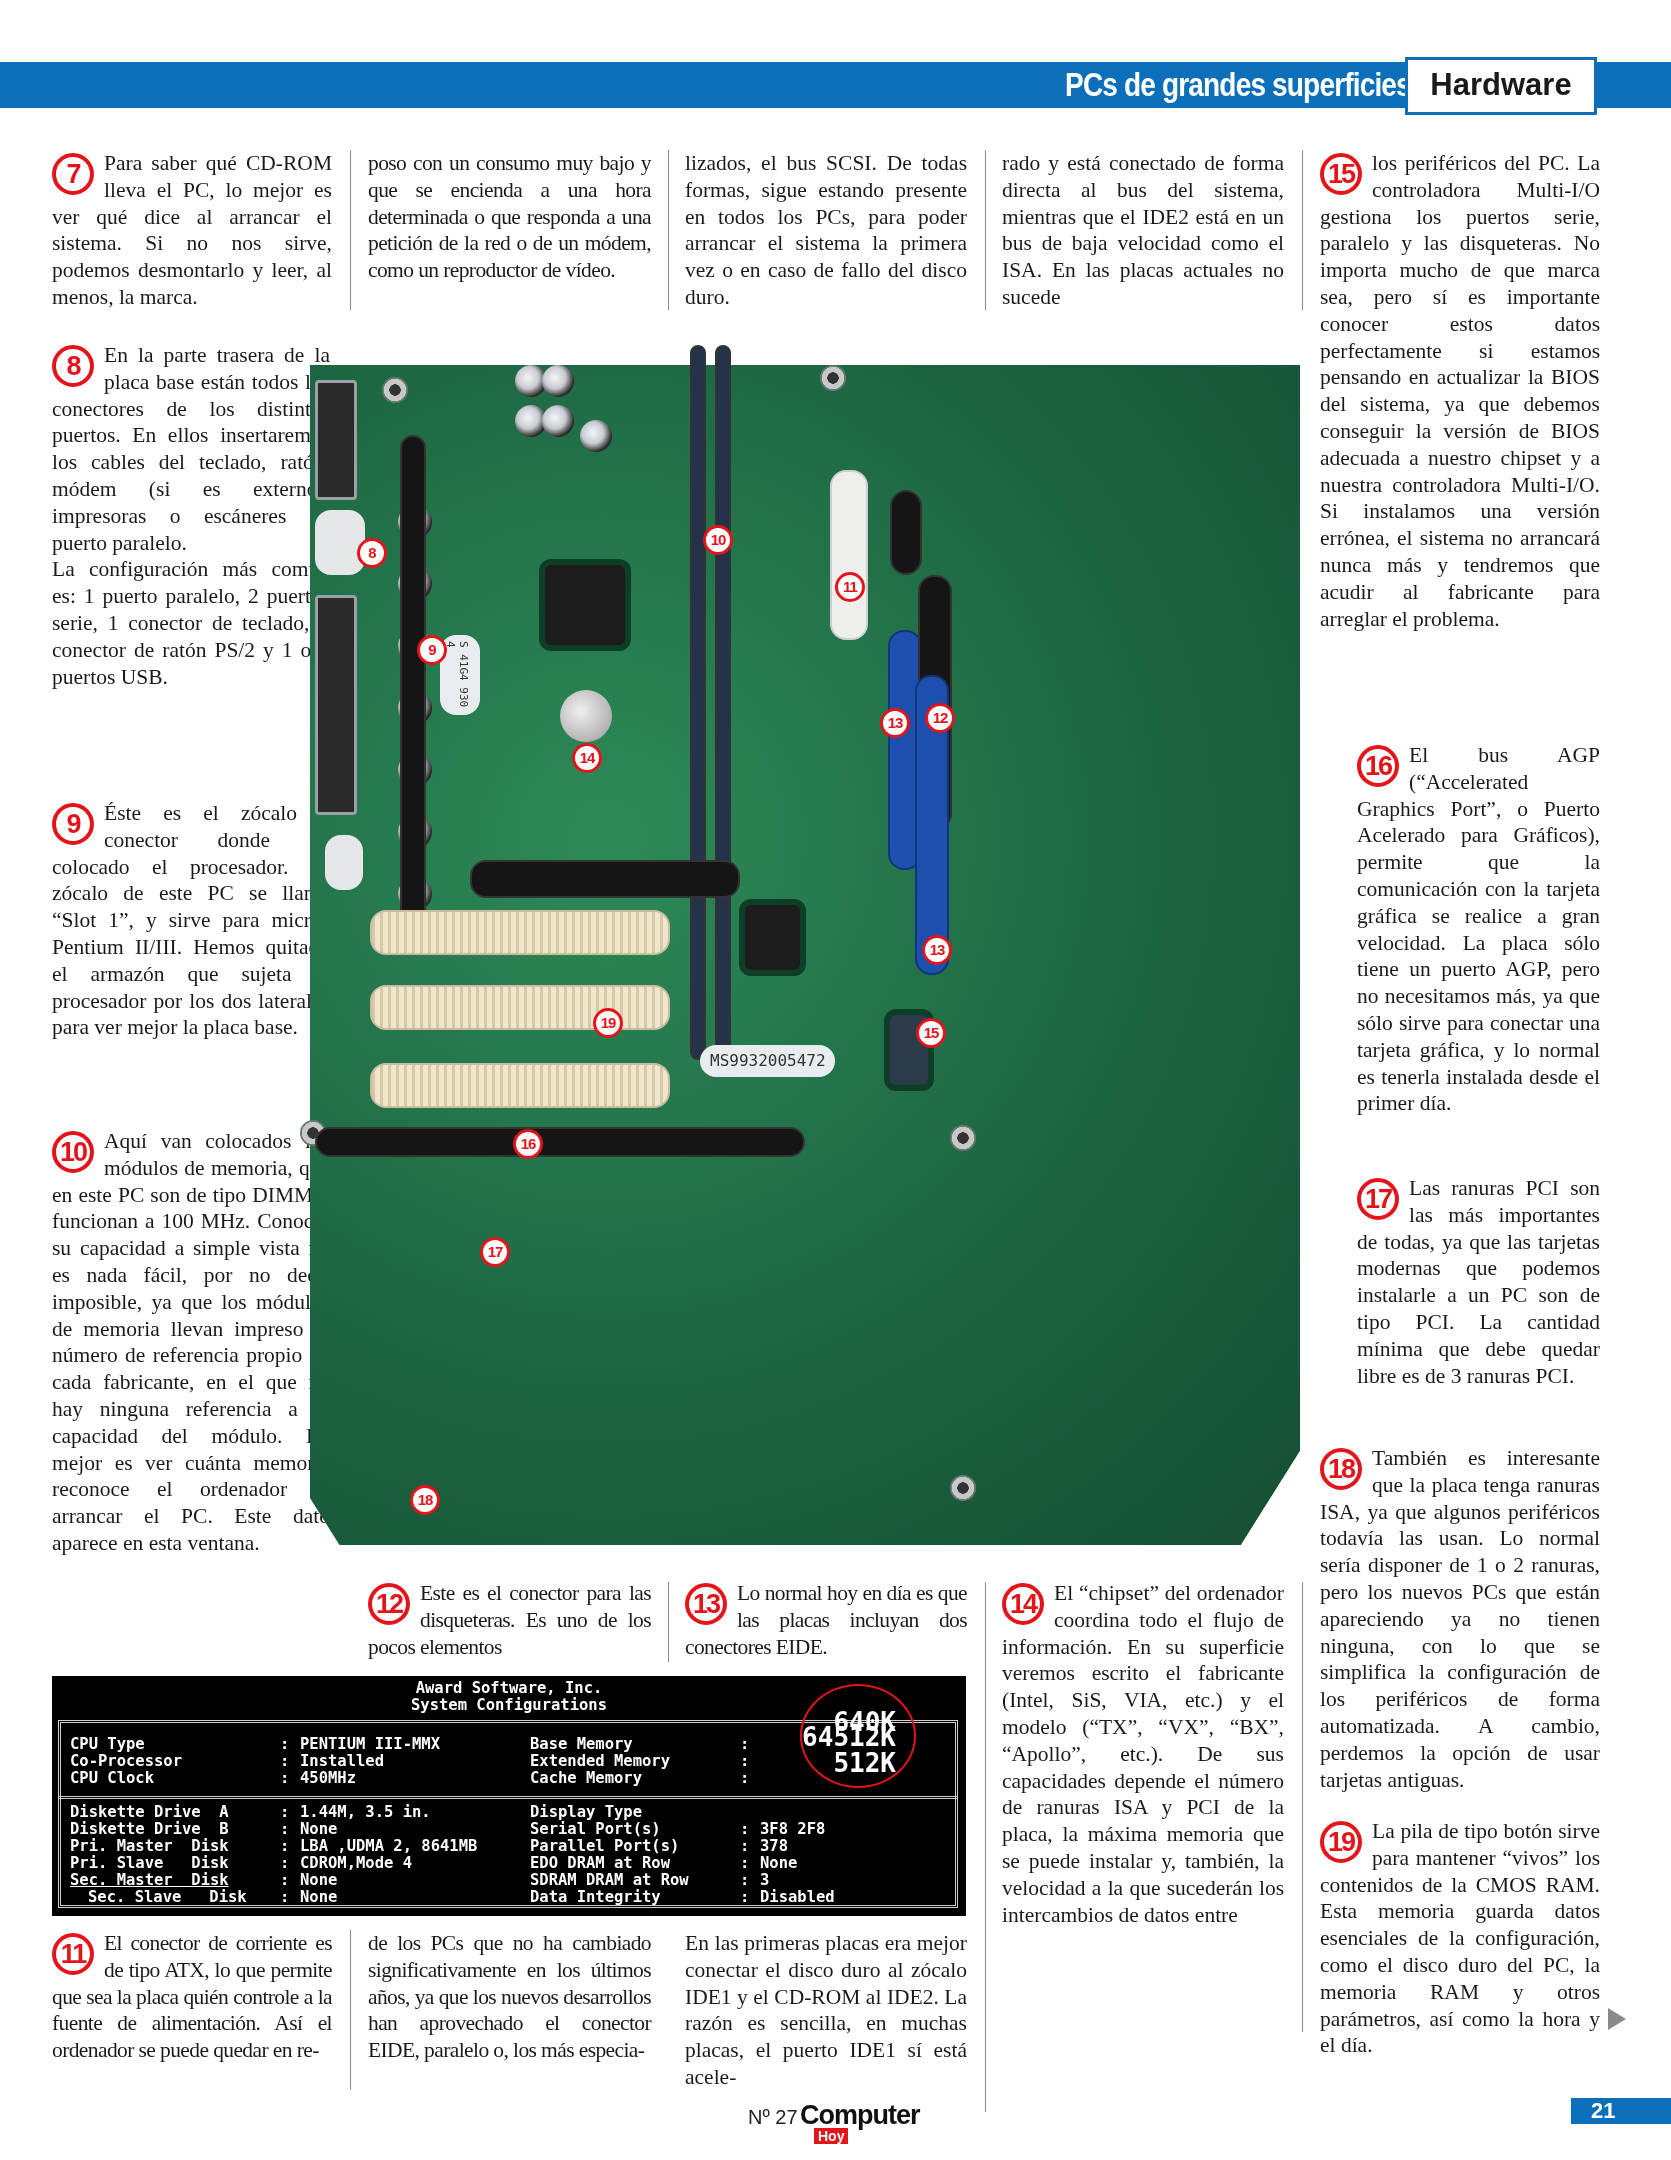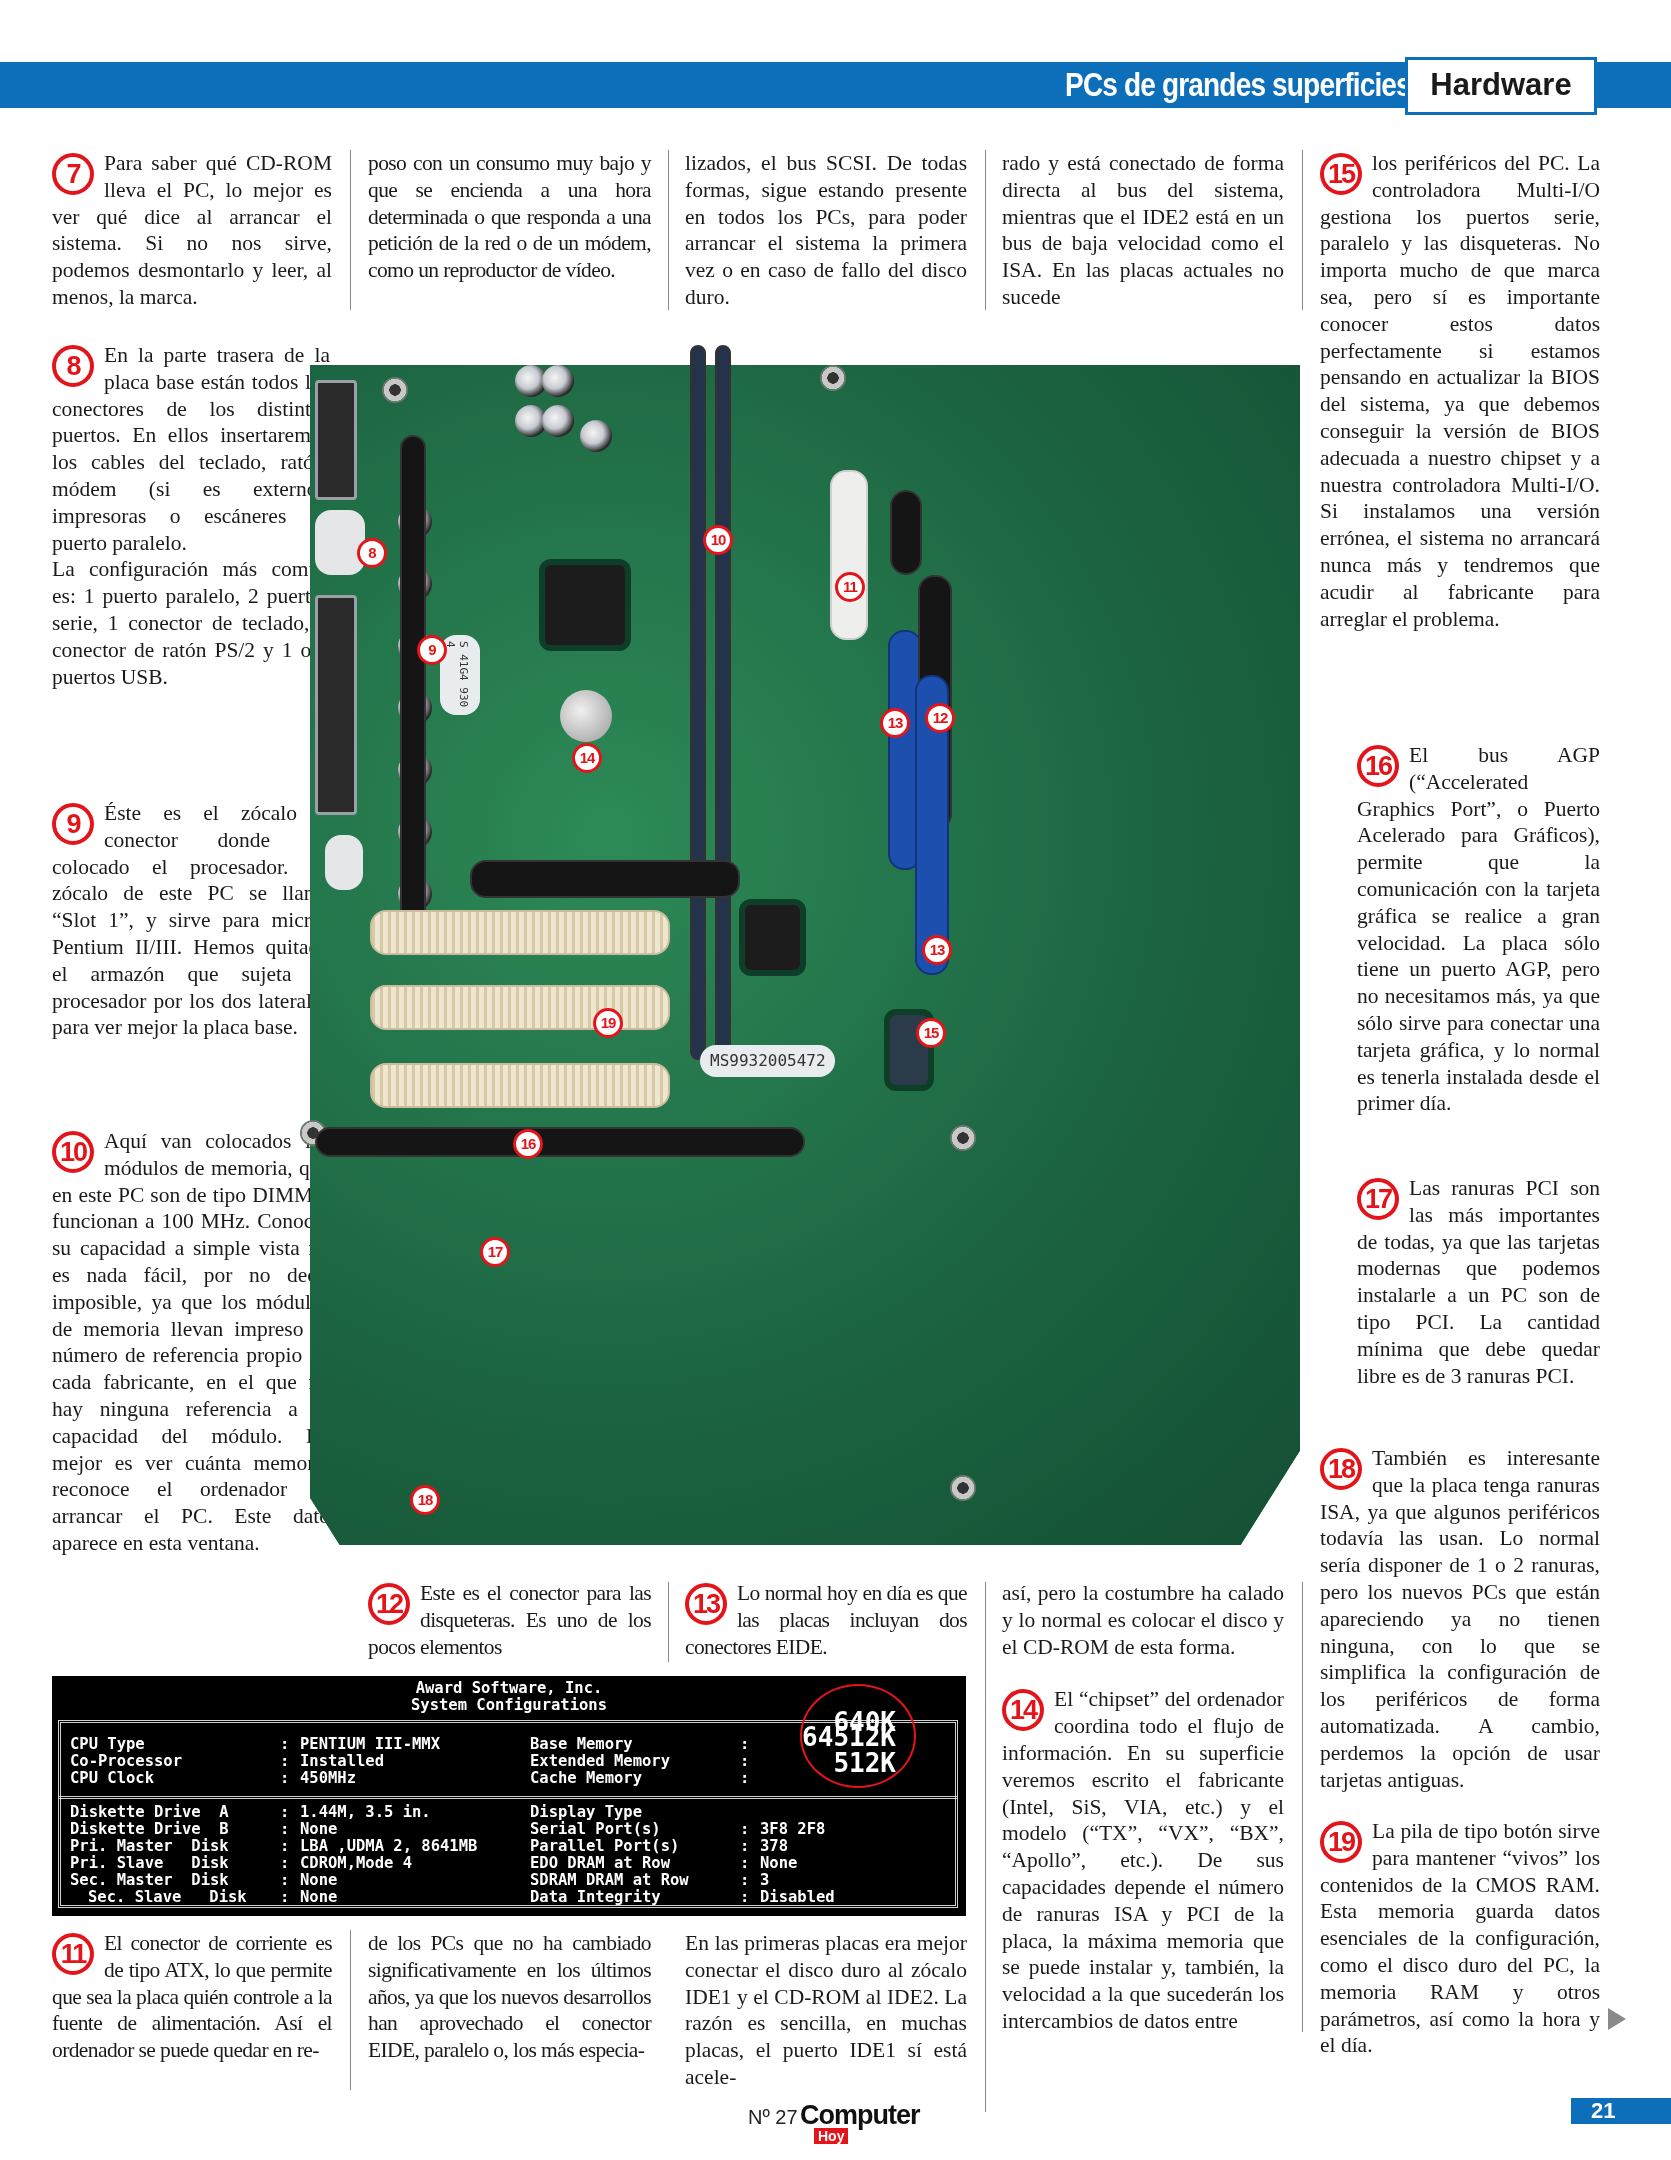--- a/index.html
+++ b/index.html
@@ -198,21 +198,20 @@
 
 <div class="col cond" style="left:368px; top:1580px; width:283px;">
   <p><span class="num">12</span><span>Este es el conector para las disqueteras. Es uno de los pocos elementos</span></p>
 </div>
 <div class="divider" style="left:668px; top:1582px; height:80px;"></div>
 <div class="col cond" style="left:685px; top:1580px; width:282px;">
   <p><span class="num">13</span><span>Lo normal hoy en día es que las placas incluyan dos conectores EIDE.</span></p>
 </div>
 <div class="divider" style="left:985px; top:1582px; height:530px;"></div>
 <div class="col" style="left:1002px; top:1580px; width:282px;">
-  <p>así, pero la costumbre ha calado y lo normal es colocar el disco y el CD-ROM de esta forma.</p>
   <p><span class="num">14</span><span>El “chipset” del ordenador coordina todo el flujo de información. En su superficie veremos escrito el fabricante (Intel, SiS, VIA, etc.) y el modelo (“TX”, “VX”, “BX”, “Apollo”, etc.). De sus capacidades depende el número de ranuras ISA y PCI de la placa, la máxima memoria que se puede instalar y, también, la velocidad a la que sucederán los intercambios de datos entre</span></p>
 </div>
 
 <div class="bios">
   <div class="bios-title">
       <div>Award Software, Inc.</div>
       <div>System Configurations</div>
     </div>
   <div class="bios-box"></div>
   <div class="bios-sep"></div>
@@ -235,21 +234,21 @@
 
   <div class="bios-mem"></div>
   <div class="bios-memval" style="top:22px;margin-top:11px;">640K</div>
   <div class="bios-memval" style="top:48px;">64512K</div>
   <div class="bios-memval" style="top:74px;text-align:right;">512K</div>
 
   <div class="bios-row" style="left:18px; top:128px;">Diskette Drive  A</div>
   <div class="bios-row" style="left:18px; top:145px;">Diskette Drive  B</div>
   <div class="bios-row" style="left:18px; top:162px;">Pri. Master  Disk</div>
   <div class="bios-row" style="left:18px; top:179px;">Pri. Slave   Disk</div>
-  <div class="bios-row" style="left:18px; top:196px;">Sec. Master  Disk</div>
+  <div class="bios-row" style="left:18px; top:196px;text-decoration:underline;">Sec. Master  Disk</div>
   <div class="bios-row" style="left:18px; top:213px;margin-left:18px;">Sec. Slave   Disk</div>
   <div class="bios-row" style="left:228px; top:128px;">:</div>
   <div class="bios-row" style="left:228px; top:145px;">:</div>
   <div class="bios-row" style="left:228px; top:162px;">:</div>
   <div class="bios-row" style="left:228px; top:179px;">:</div>
   <div class="bios-row" style="left:228px; top:196px;">:</div>
   <div class="bios-row" style="left:228px; top:213px;">:</div>
   <div class="bios-row" style="left:248px; top:128px;">1.44M, 3.5 in.</div>
   <div class="bios-row" style="left:248px; top:145px;">None</div>
   <div class="bios-row" style="left:248px; top:162px;">LBA ,UDMA 2, 8641MB</div>

